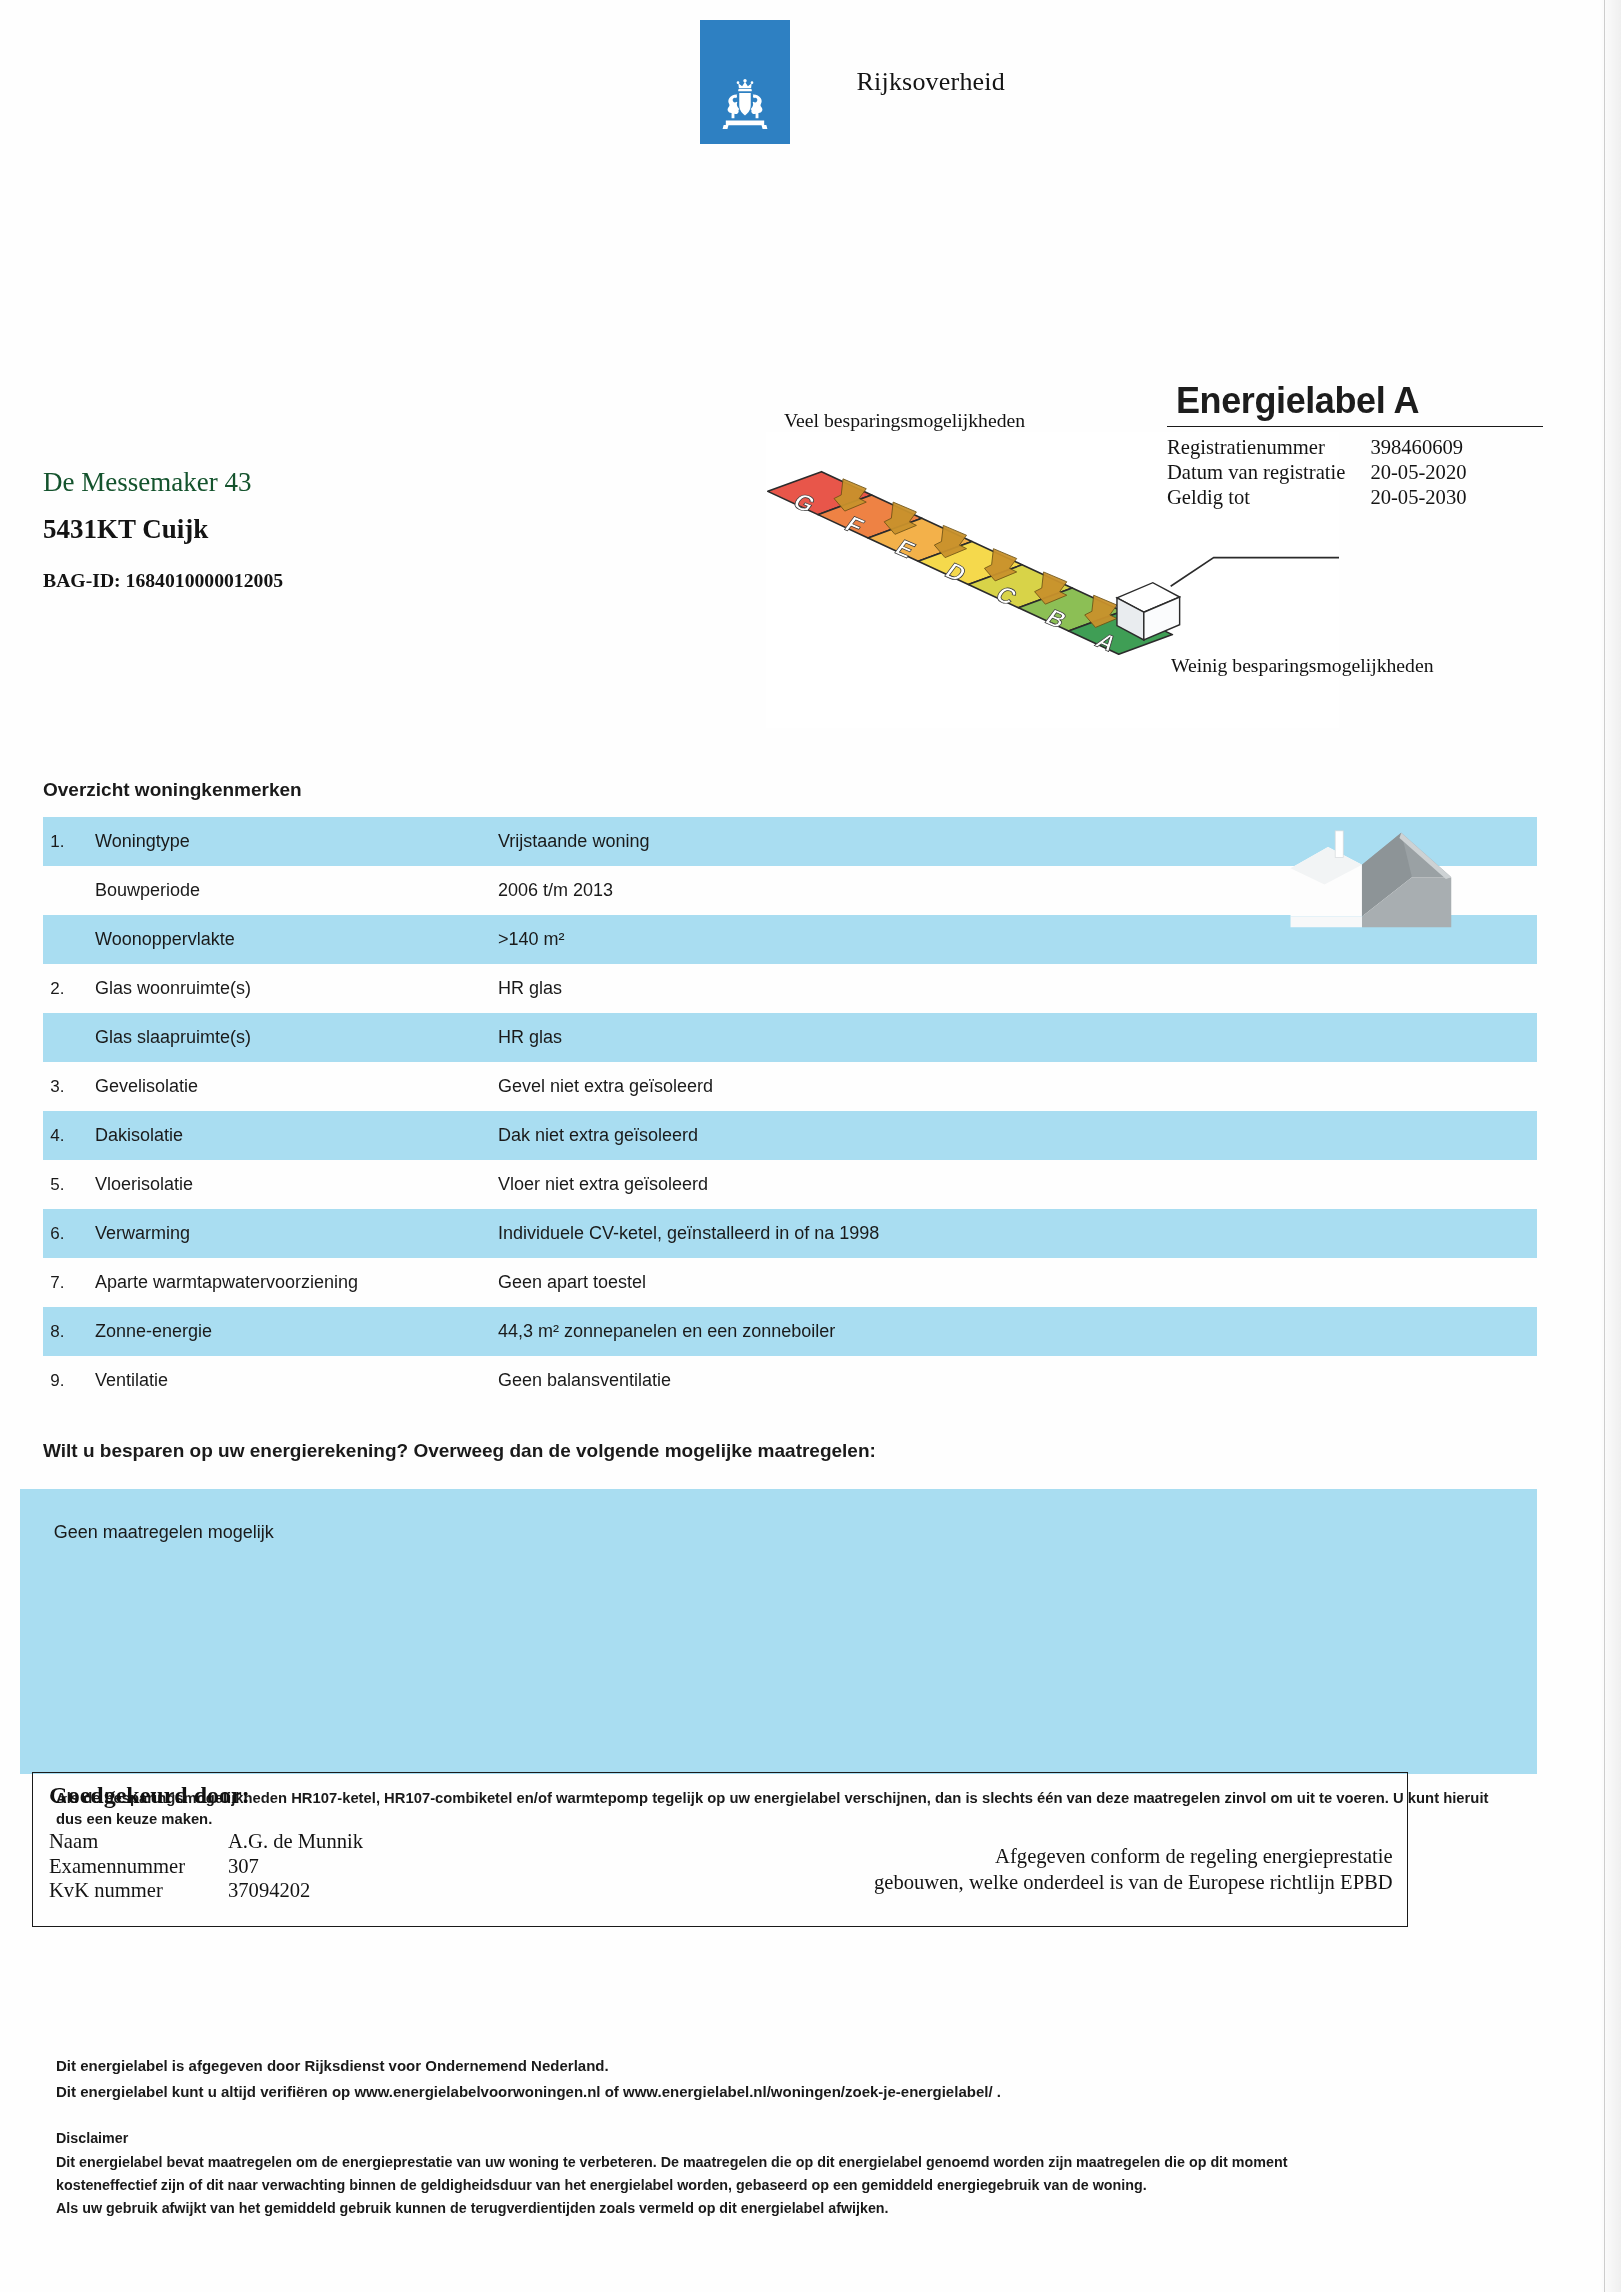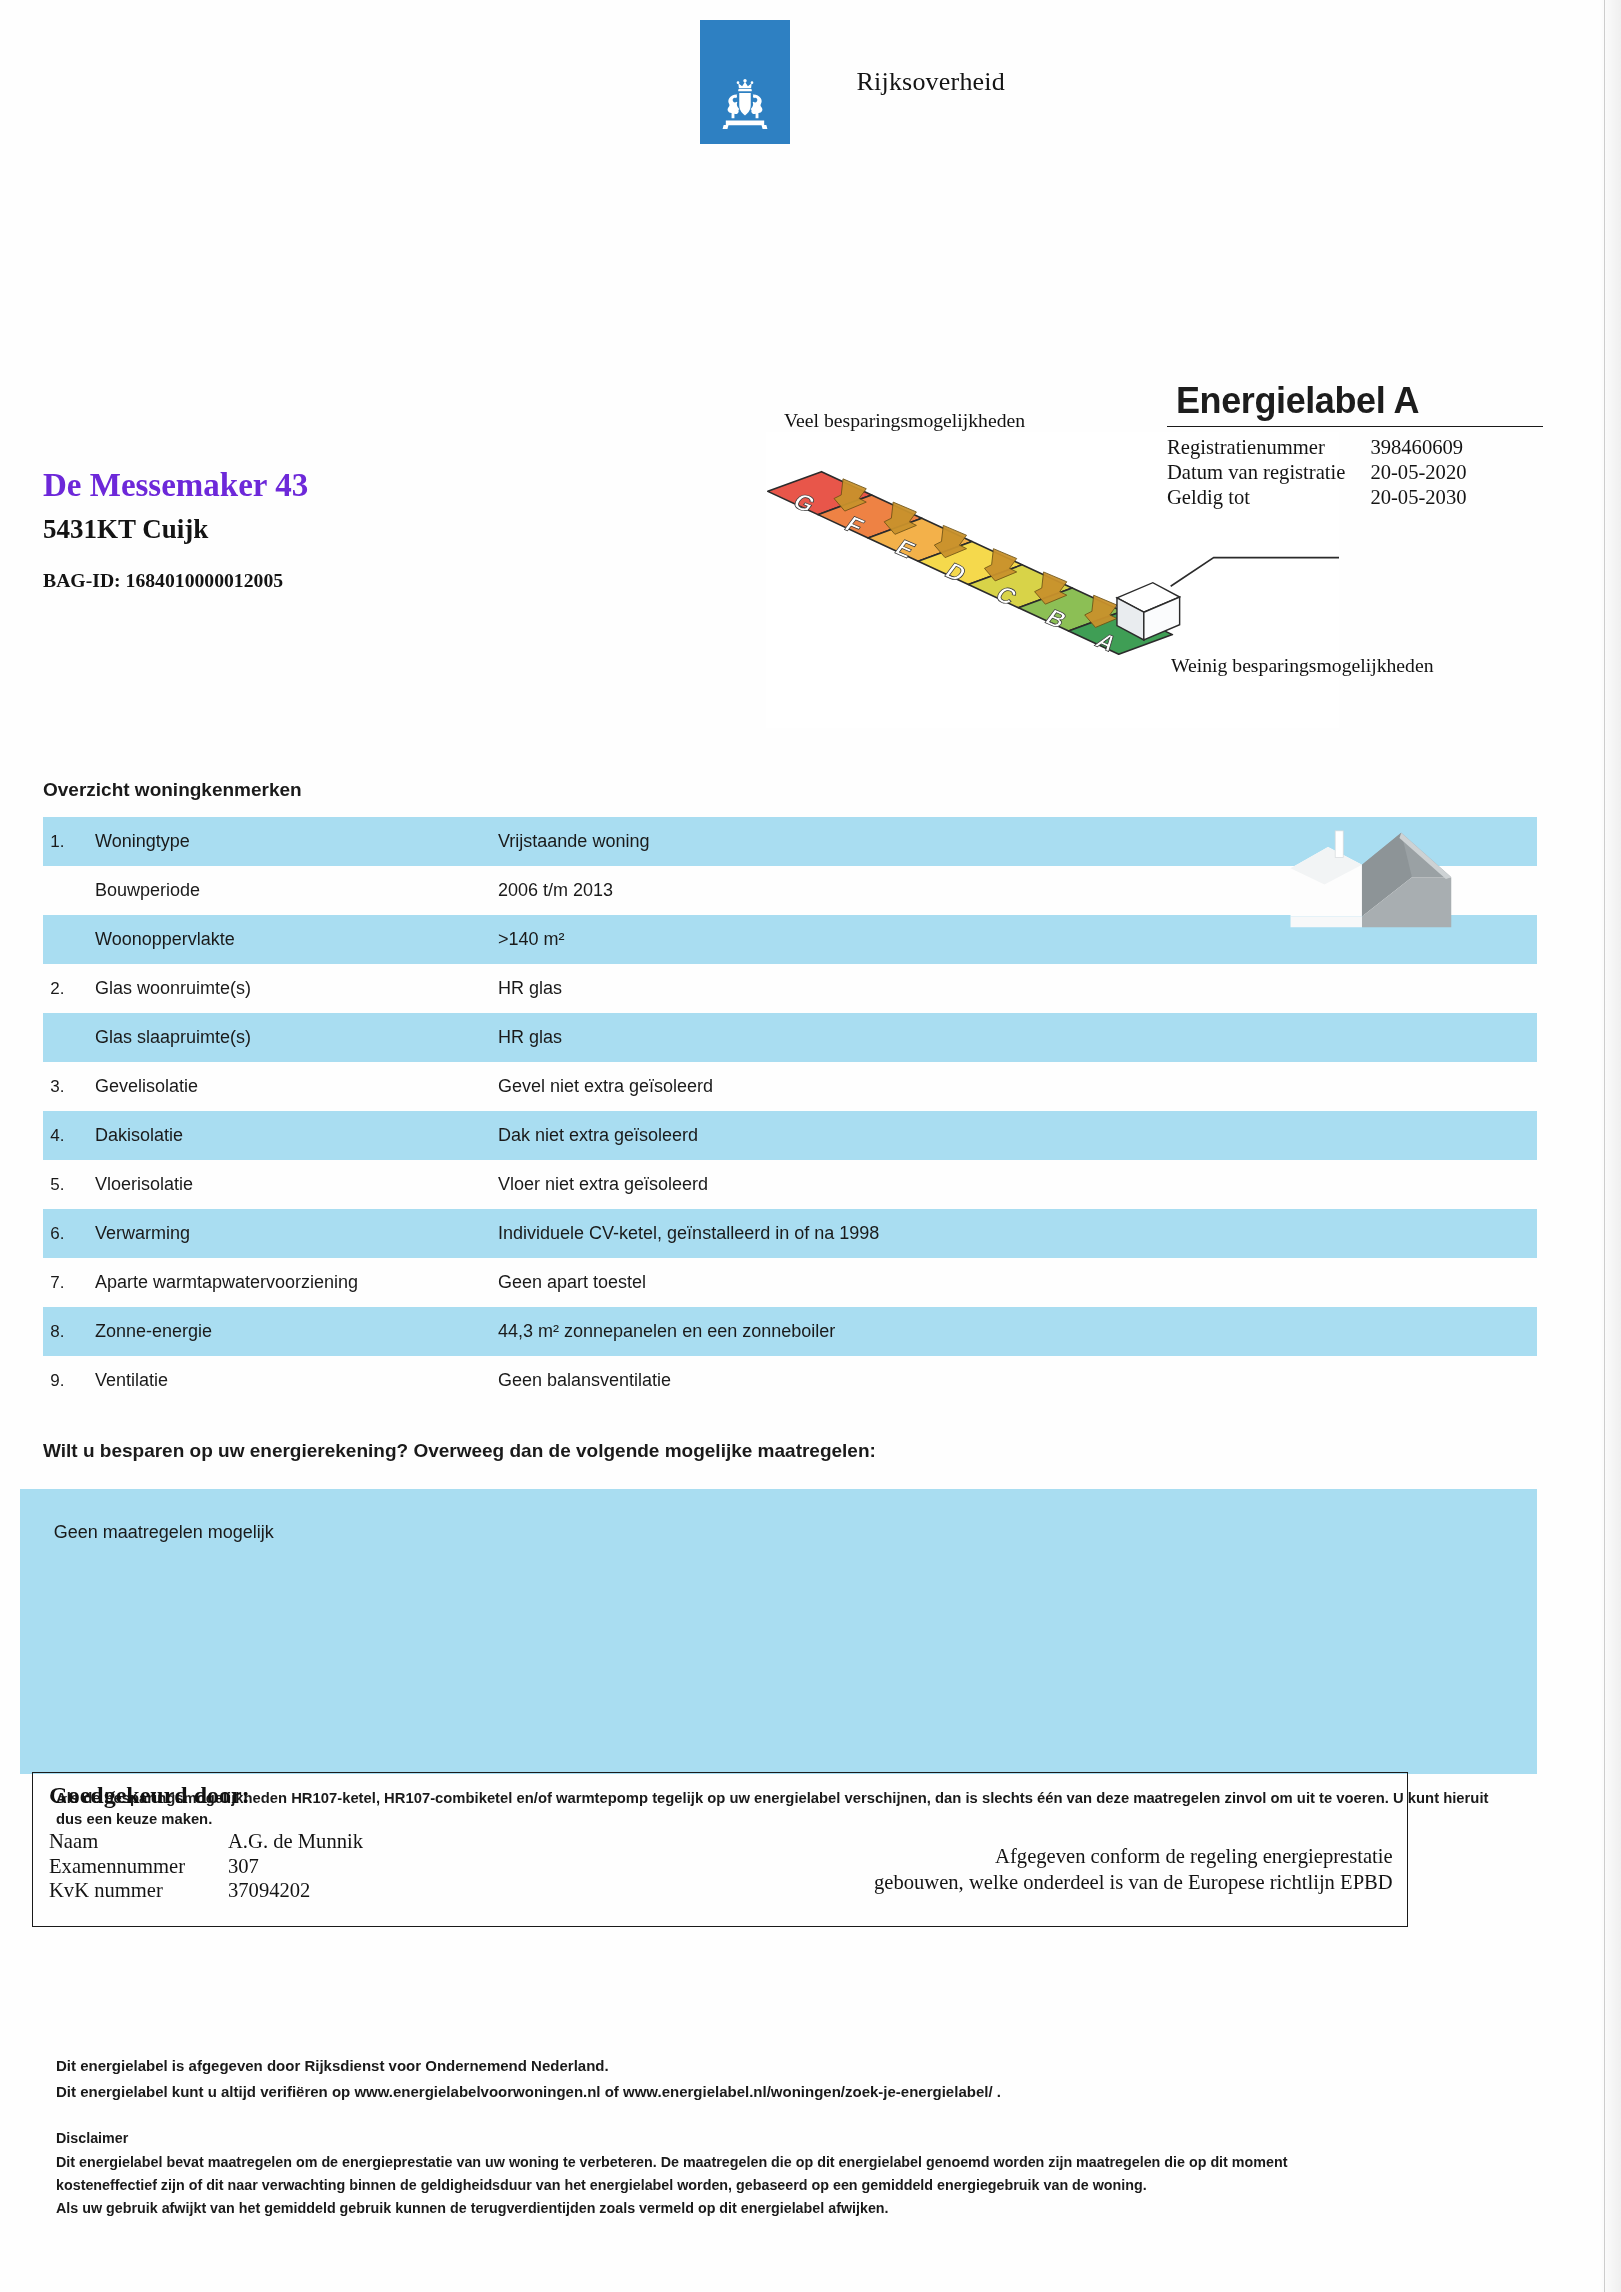--- a/index.html
+++ b/index.html
@@ -66,23 +66,23 @@
     left: 43px; top: 372px;
     font-size: 39px;
     font-weight: 700;
     letter-spacing: -0.5px;
     color: #1d1d1d;
   }
   .addr1 {
     position: absolute;
     left: 43px; top: 467px;
     font-family: "Liberation Serif", serif;
-    font-size: 33px;
-    font-weight: 700;
-    color: #6d28d9;
+    font-size: 27px;
+    font-weight: 400;
+    color: #14532d;
   }
   .addr2 {
     position: absolute;
     left: 43px; top: 514px;
     font-family: "Liberation Serif", serif;
     font-size: 27px;
     font-weight: 700;
     color: #141414;
   }
   .bagid {

